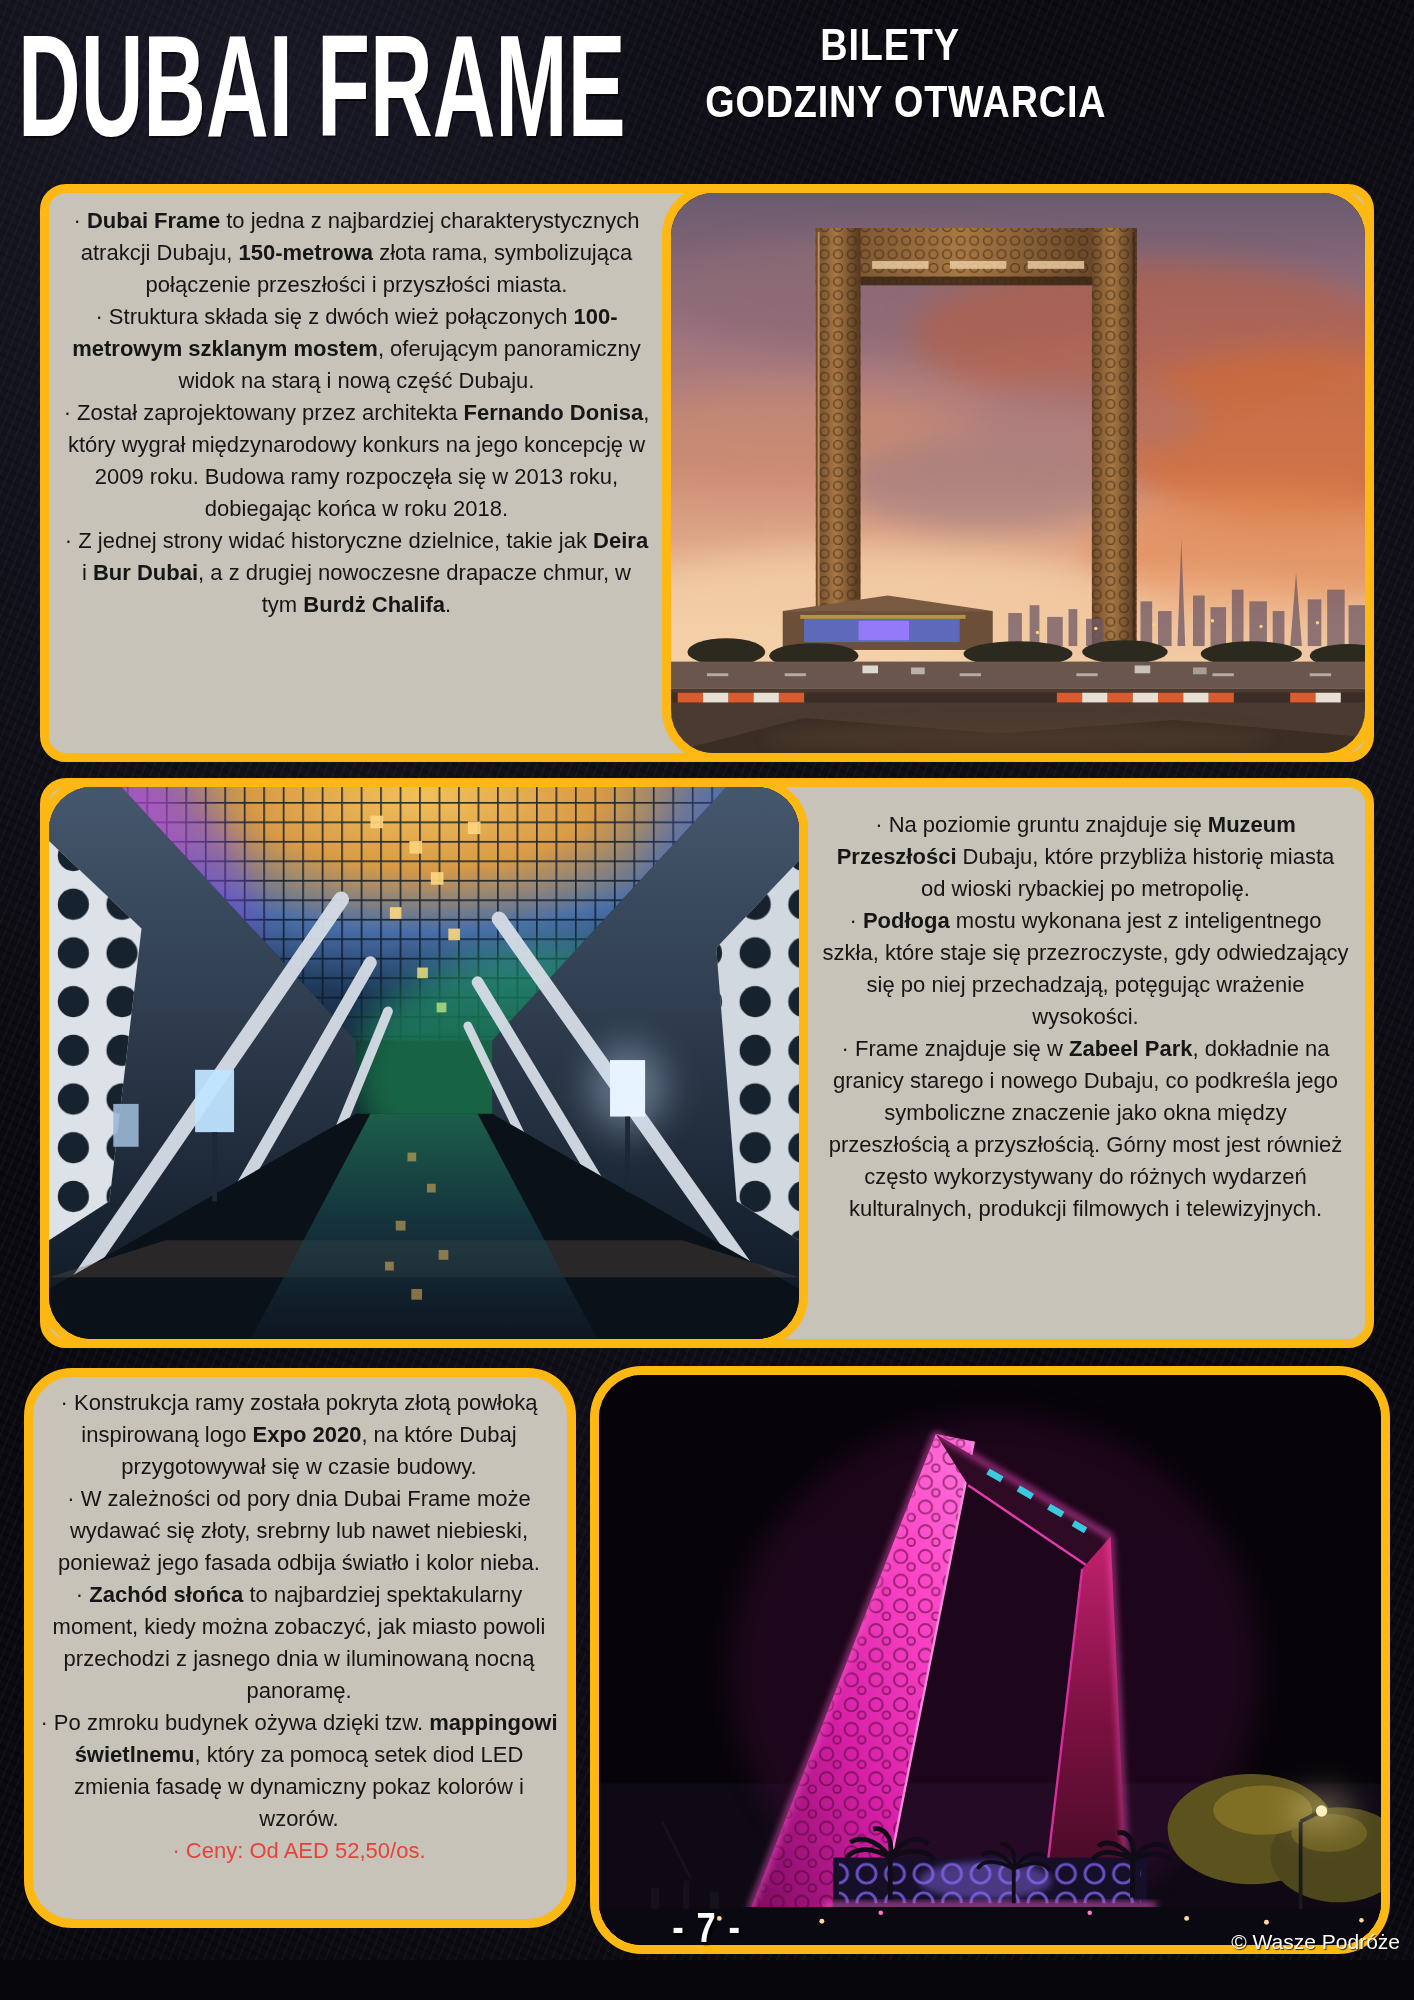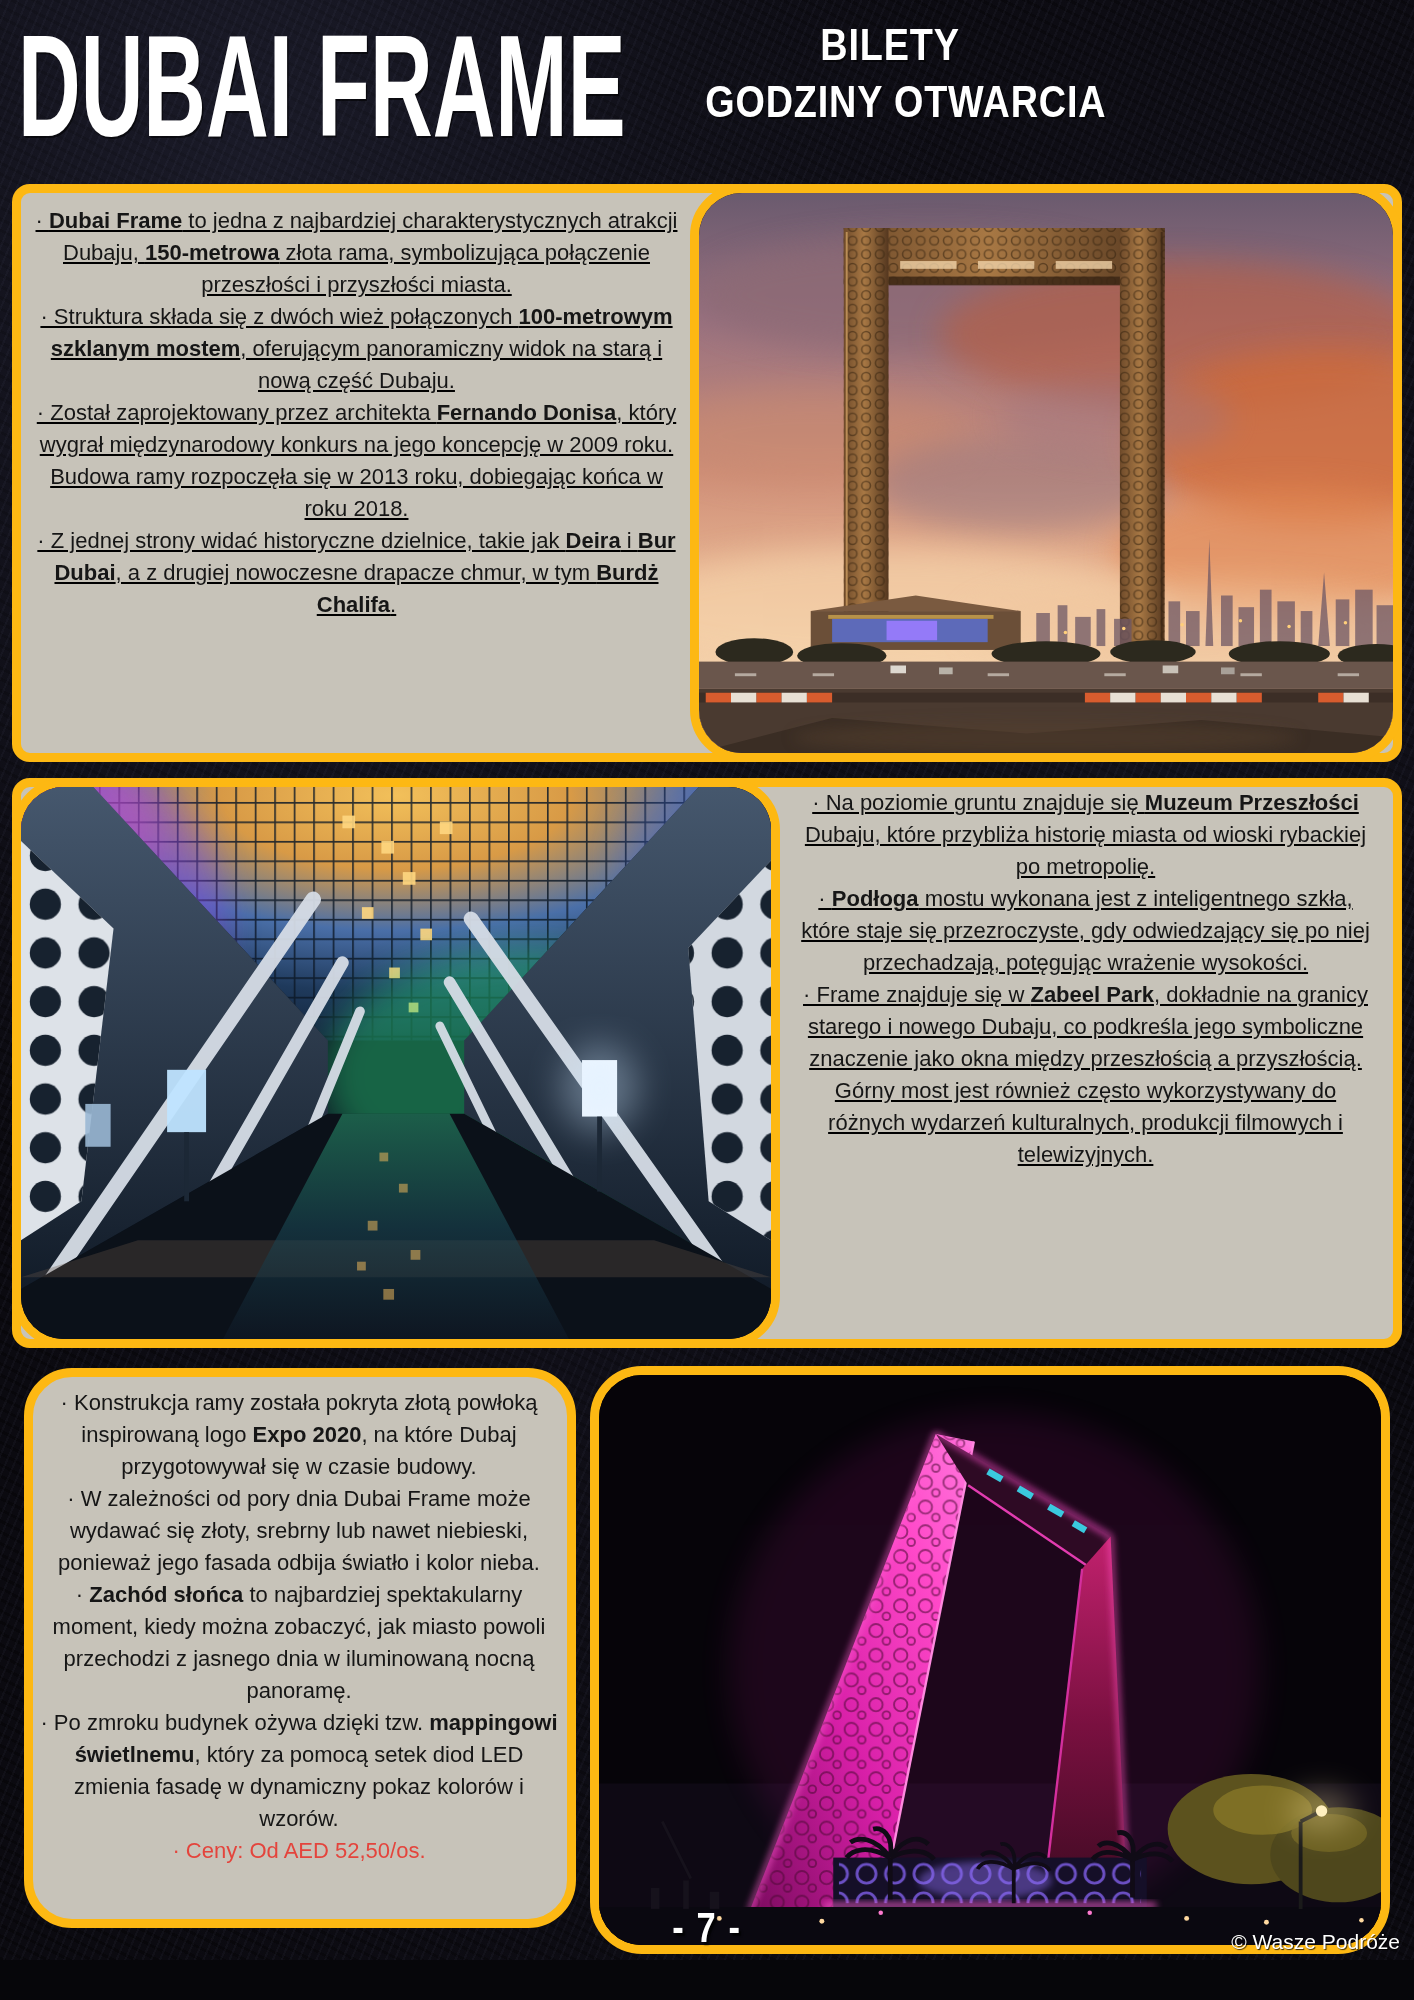--- a/index.html
+++ b/index.html
@@ -26,44 +26,44 @@
     position:absolute;right:304px;top:22px;width:440px;text-align:center;color:#ffffff;
   }
   .subtitle .l1,.subtitle .l2{
     font-weight:700;font-size:45px;line-height:1.0;letter-spacing:1px;
     transform:scaleX(.84);transform-origin:center;white-space:nowrap;
     text-shadow:2px 2px 0 rgba(0,0,0,.55);
   }
   .subtitle .l1{margin-bottom:12px;}
   
   .card{
-    position:relative;margin:0 12px;background:#c7c3b9;
-    border:9px solid #fdb813;border-radius:18px;
-    display:flex;box-sizing:border-box;text-decoration:underline;
+    position:relative;margin:0 40px;background:#c7c3b9;
+    border:9px solid #fdb813;border-radius:26px;
+    display:flex;box-sizing:border-box;
   }
   .card .photo{
     border:9px solid #fdb813;border-radius:52px;overflow:hidden;
     box-sizing:border-box;background:#1a1520;flex:none;
   }
   .photo svg{display:block;width:100%;height:100%;}
   .textcol{
     flex:1;overflow:hidden;color:#161616;
     font-size:22px;line-height:32px;text-align:center;
   }
   .bullet{margin:0;}
   .bullet b{font-weight:700;}
   .red{color:#e4443c;}
   
   .s1{margin-top:20px;height:578px;}
   .s1 .photo{width:712px;margin:-9px -9px -9px 0;}
   .s1 .textcol{padding:12px 12px 0 14px;}
   
   .s2{margin-top:16px;height:570px;}
   .s2 .photo{width:768px;margin:-9px 0 -9px -9px;}
-  .s2 .textcol{padding:0 16px 0 14px;}
+  .s2 .textcol{padding:22px 16px 0 14px;}
   
   .s3{margin:20px 24px 0 24px;display:flex;gap:14px;align-items:flex-start;height:588px;}
   .s3 .textbox{
     width:552px;height:560px;box-sizing:border-box;background:#c7c3b9;
     border:9px solid #fdb813;border-radius:48px;overflow:hidden;
     color:#161616;font-size:22px;line-height:32px;text-align:center;
     padding:10px 8px 0 6px;
   }
   .s3 .photo{
     flex:1;height:588px;margin-top:-2px;

